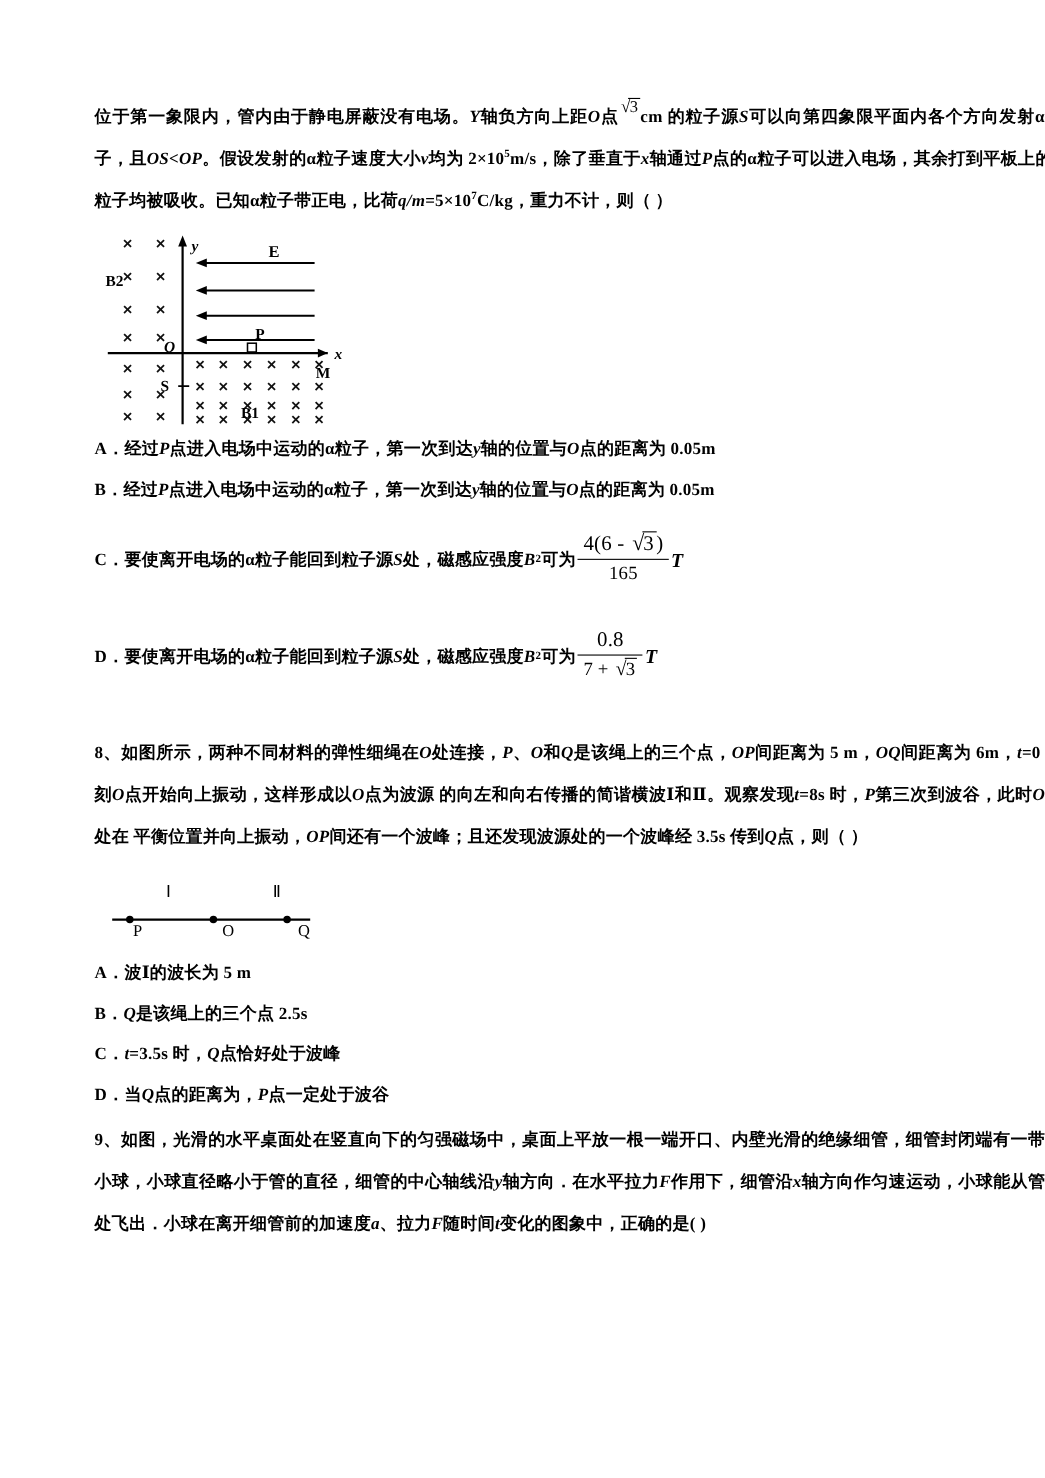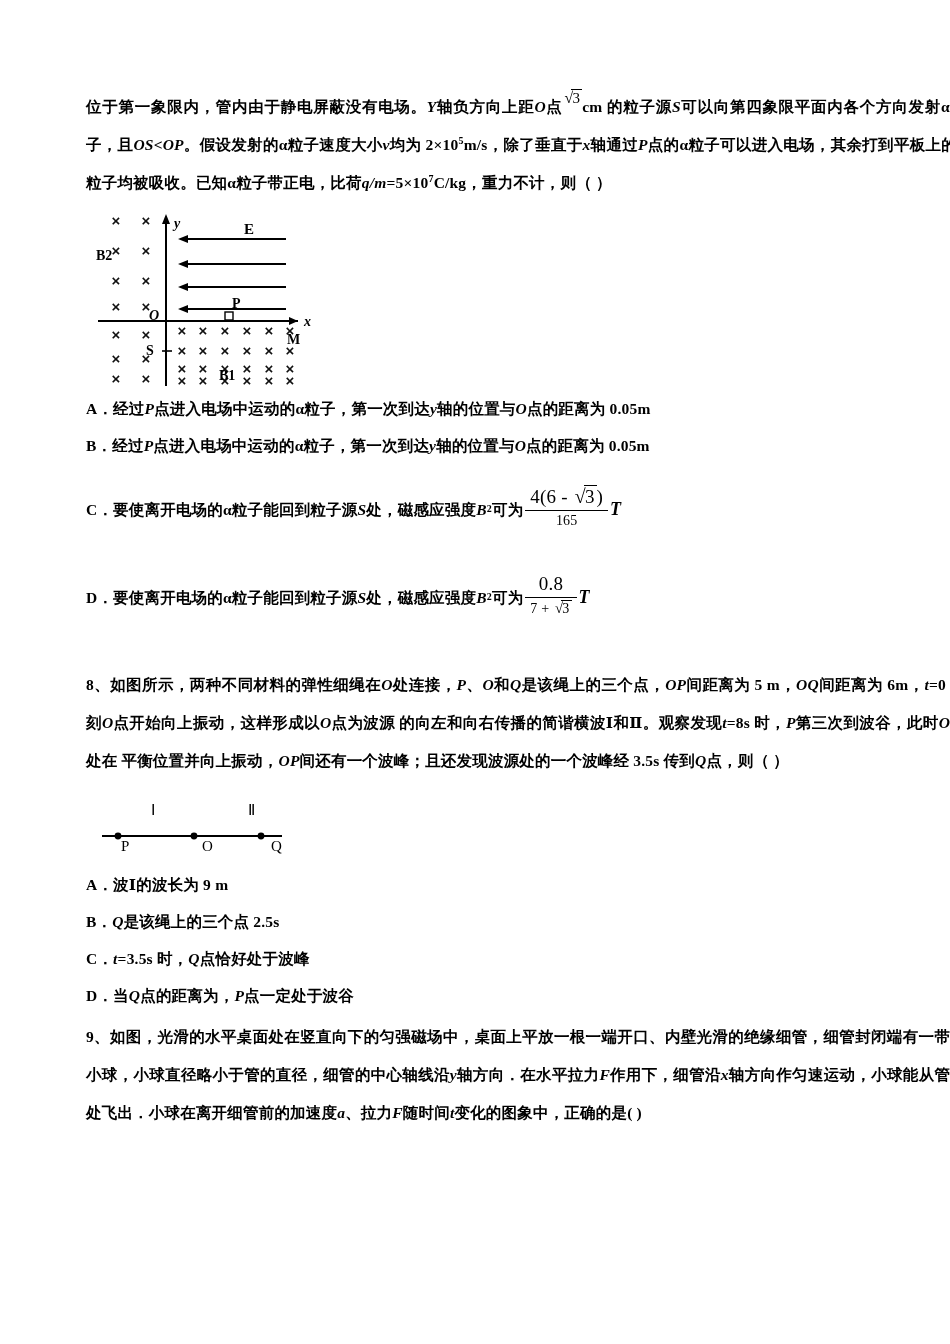--- a/index.html
+++ b/index.html
@@ -95,21 +95,21 @@
   .frac .num {
     display: block;
     padding: 0 5px 1px 5px;
     border-bottom: 1.4px solid #000;
     font-size: 19px;
     white-space: nowrap;
   }
   .frac .den {
     display: block;
     padding: 1px 5px 0 5px;
-    font-size: 14px;
+    font-size: 17px;
     white-space: nowrap;
   }
   .frac-unit {
     font-style: italic;
     font-size: 18px;
     vertical-align: middle;
   }
 
   
   .fig1-wrap {
@@ -292,21 +292,21 @@
         <circle cx="165" cy="48" r="3.4" fill="#000"></circle>
         <text x="25" y="63" font-family="Liberation Serif, serif" font-size="15" fill="#000">P</text>
         <text x="106" y="63" font-family="Liberation Serif, serif" font-size="15" fill="#000">O</text>
         <text x="175" y="63" font-family="Liberation Serif, serif" font-size="15" fill="#000">Q</text>
         <text x="55" y="27" font-family="Liberation Serif, serif" font-size="15" fill="#000">Ⅰ</text>
         <text x="152" y="27" font-family="Liberation Serif, serif" font-size="15" fill="#000">Ⅱ</text>
       </svg>
     </div>
 
     <div class="opt">
-      <span>A．</span><span>波Ⅰ的波长为 9 m</span>
+      <span>A．</span><span>波Ⅰ的波长为 5 m</span>
     </div>
     <div class="opt">
       <span>B．</span><span class="it">Q</span><span>是该绳上的三个点 2.5s</span>
     </div>
     <div class="opt">
       <span>C．</span><span class="it">t</span><span>=3.5s 时，</span><span class="it">Q</span><span>点恰好处于波峰</span>
     </div>
     <div class="opt">
       <span>D．</span><span>当</span><span class="it">Q</span><span>点的距离为，</span><span class="it">P</span><span>点一定处于波谷</span>
     </div>

